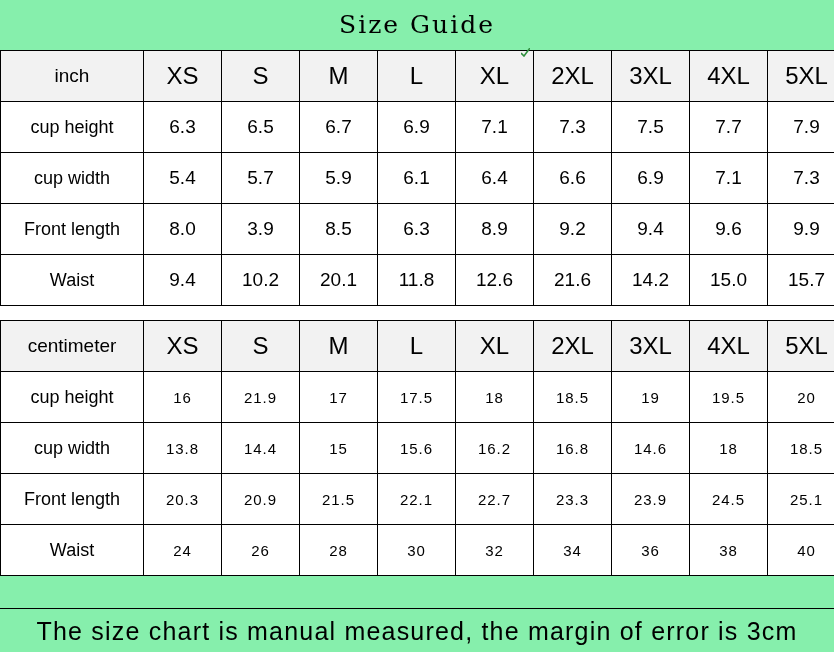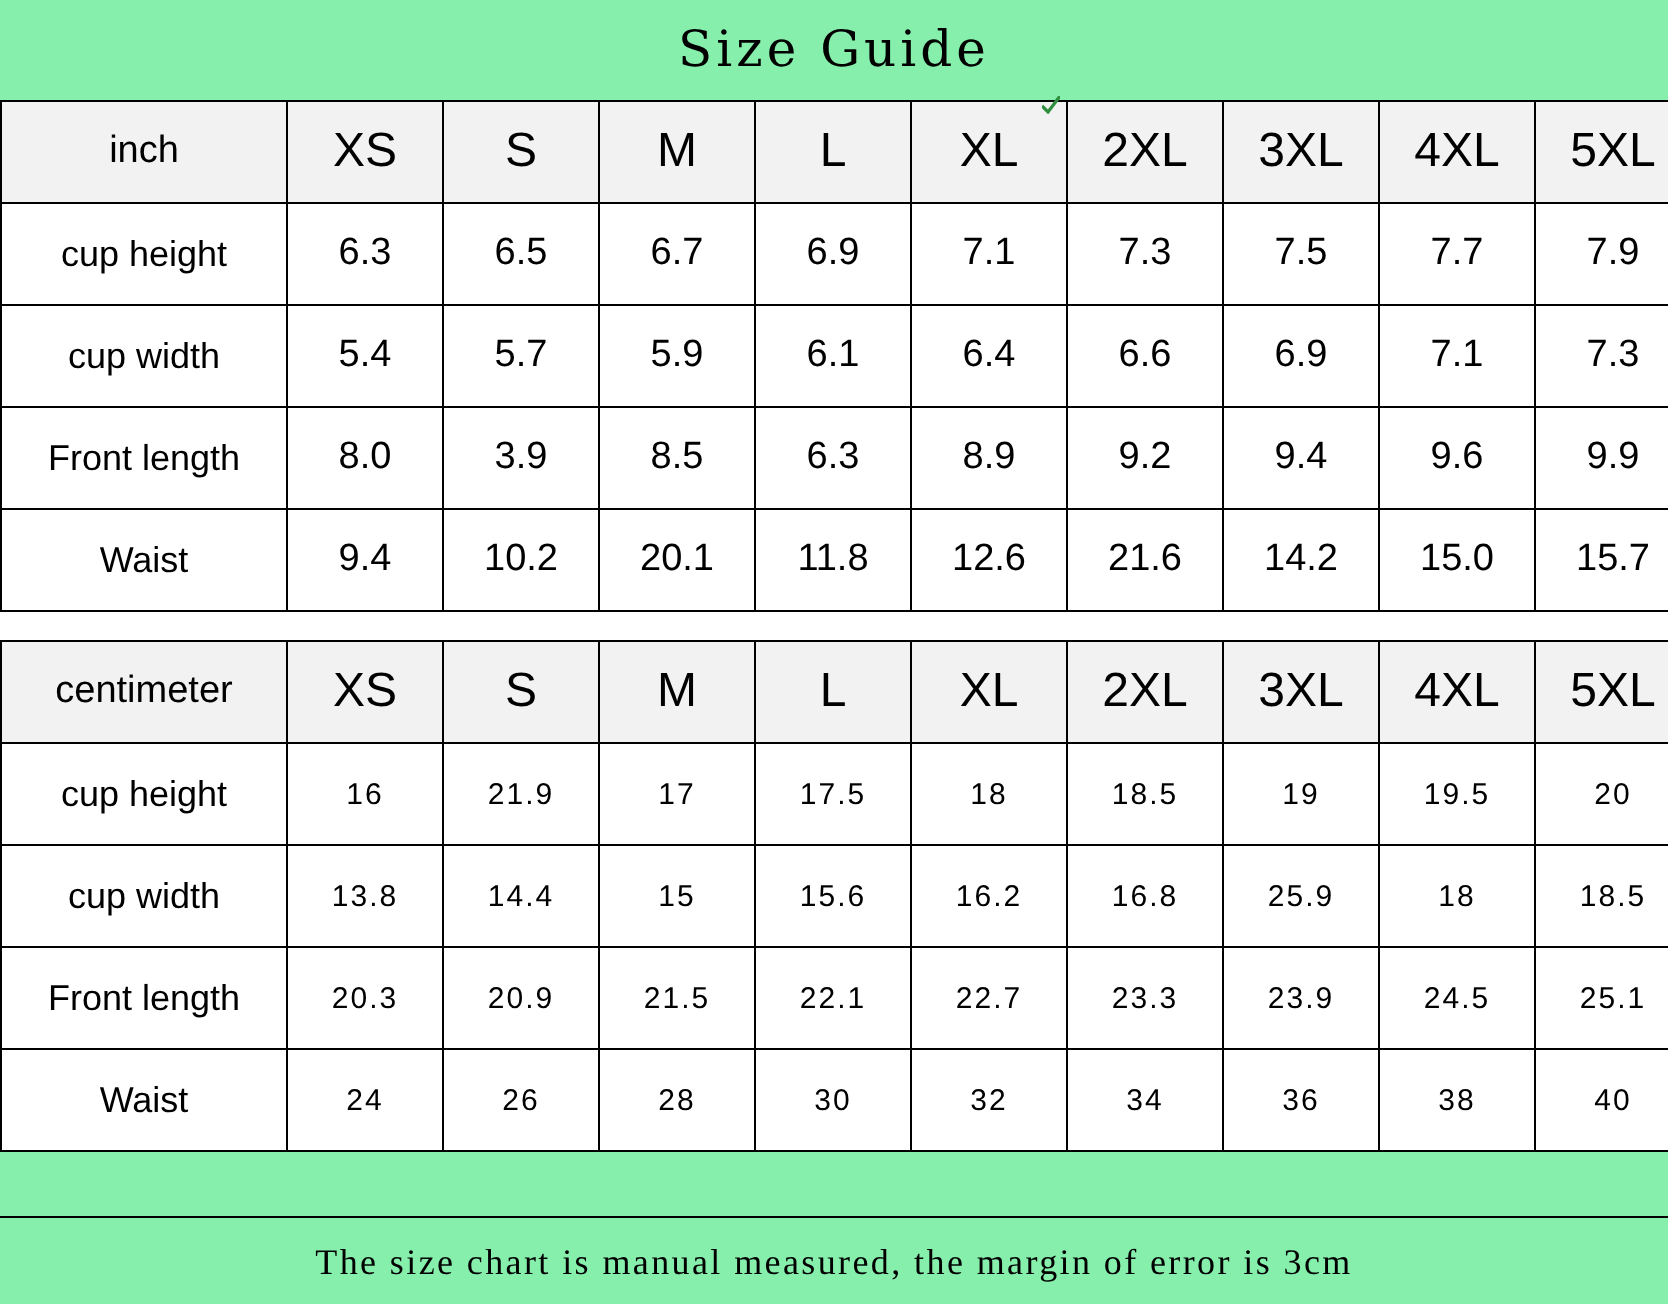--- a/index.html
+++ b/index.html
@@ -76,22 +76,22 @@
   .gap {
     height: 44px;
     width: 834px;
     background: #ffffff;
     border: none;
   }
   .footer {
     height: 44px;
     line-height: 44px;
     text-align: center;
-    font-family: Liberation Serif, serif;
-    font-size: 18px;
+    font-family: Liberation Sans, sans-serif;
+    font-size: 25px;
     letter-spacing: 1.2px;
     border-top: 1px solid #000000;
     box-sizing: border-box;
     margin-top: 32px;
   }
   .tick {
     position: absolute;
     left: 521px;
     top: 48px;
     width: 9px;
@@ -210,21 +210,21 @@
       </tr>
 
       <tr class="body-row">
         <td class="rowlabel">cup width</td>
         <td class="sizecell valcell">13.8</td>
         <td class="sizecell valcell">14.4</td>
         <td class="sizecell valcell">15</td>
         <td class="sizecell valcell">15.6</td>
         <td class="sizecell valcell">16.2</td>
         <td class="sizecell valcell">16.8</td>
-        <td class="sizecell valcell">25.9</td>
+        <td class="sizecell valcell">14.6</td>
         <td class="sizecell valcell">18</td>
         <td class="sizecell valcell">18.5</td>
       </tr>
 
       <tr class="body-row">
         <td class="rowlabel">Front length</td>
         <td class="sizecell valcell">20.3</td>
         <td class="sizecell valcell">20.9</td>
         <td class="sizecell valcell">21.5</td>
         <td class="sizecell valcell">22.1</td>

